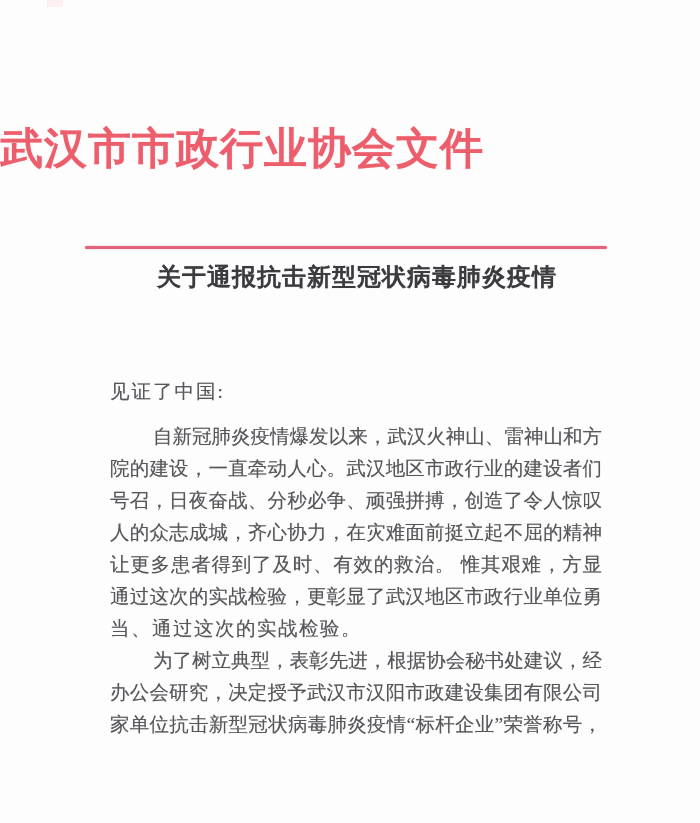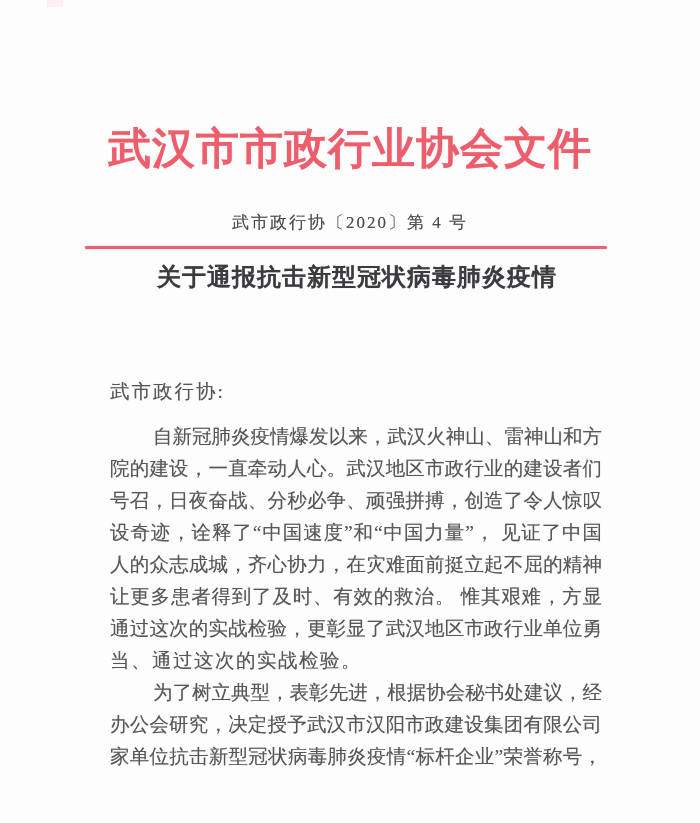--- a/index.html
+++ b/index.html
@@ -16,21 +16,21 @@
   }
   .scan-spot {
     position: absolute;
     left: 47px; top: 0;
     width: 16px; height: 7px;
     background: #fcf0f2;
   }
   .org-title {
     position: absolute;
     top: 120px; left: 0; right: 0;
-    text-align: center;
+    text-align: left;
     font-size: 43px;
     font-weight: bold;
     letter-spacing: 1px;
     color: #ed5e6d;
     text-shadow: 0 0 1px rgba(240, 110, 125, 0.45);
     white-space: nowrap;
   }
   .doc-number {
     position: absolute;
     top: 211px; left: 0; right: 0;
@@ -88,37 +88,35 @@
 </style>
 </head>
 <body>
 
 <div class="page">
 
   <div class="scan-spot"></div>
 
   <div class="org-title" style="color: rgb(237, 94, 109);">武汉市市政行业协会文件</div>
 
-  <div class="doc-number">武市政行协〔2020〕第 4 号</div>
 
   <div class="red-rule" style="background: rgb(226, 99, 122);"></div>
 
   <div class="doc-title">
     <div>关于通报抗击新型冠状病毒肺炎疫情</div>
   </div>
 
   <div class="doc-body">
 
-    <div class="salutation">武市政行协:</div>
+    <div class="salutation">见证了中国:</div>
 
     <div class="para">
       <div class="bline first">自新冠肺炎疫情爆发以来，武汉火神山、雷神山和方舱医</div>
       <div class="bline">院的建设，一直牵动人心。武汉地区市政行业的建设者们响应</div>
       <div class="bline">号召，日夜奋战、分秒必争、顽强拼搏，创造了令人惊叹的建</div>
-      <div class="bline">设奇迹，诠释了“中国速度”和“中国力量”， 见证了中国</div>
       <div class="bline">人的众志成城，齐心协力，在灾难面前挺立起不屈的精神脊梁，</div>
       <div class="bline">让更多患者得到了及时、有效的救治。 惟其艰难，方显勇毅，</div>
       <div class="bline">通过这次的实战检验，更彰显了武汉地区市政行业单位勇于担</div>
       <div class="bline last">当、通过这次的实战检验。</div>
     </div>
 
     <div class="para">
       <div class="bline first">为了树立典型，表彰先进，根据协会秘书处建议，经会长</div>
       <div class="bline">办公会研究，决定授予武汉市汉阳市政建设集团有限公司等 27</div>
       <div class="bline">家单位抗击新型冠状病毒肺炎疫情“标杆企业”荣誉称号，授</div>

